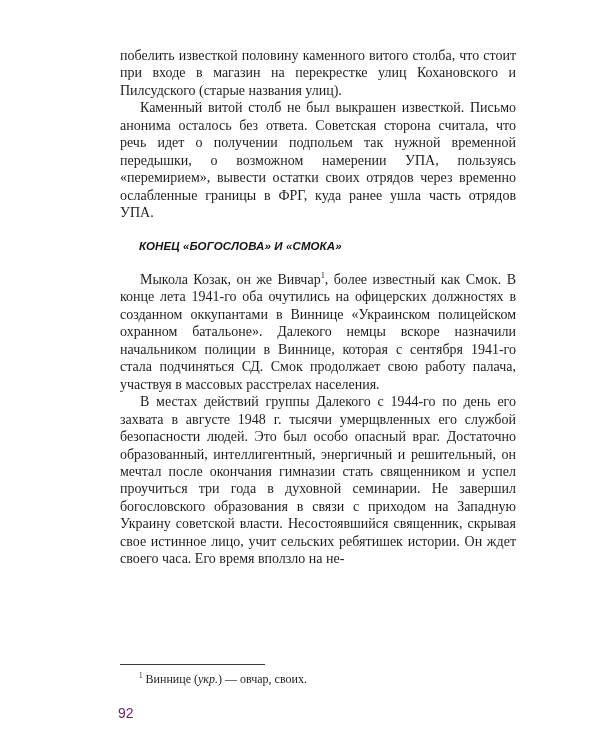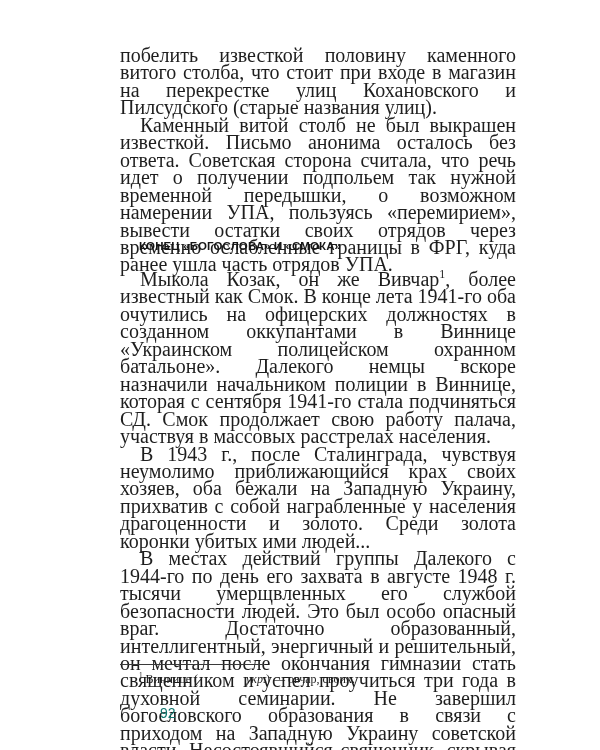--- a/index.html
+++ b/index.html
@@ -2,60 +2,59 @@
 <html><head>
 <meta charset="utf-8">
 <style>
   html, body { margin: 0; padding: 0; }
   body {
     width: 600px; height: 750px; background: #ffffff; position: relative; overflow: hidden;
     font-family: "Liberation Serif", "DejaVu Serif", serif; color: #1e1e1e;
   }
   .page-text {
     position: absolute; left: 120px; top: 47px; width: 396px;
-    font-size: 20px; line-height: 17.45px; text-align: justify;
+    font-size: 14px; line-height: 17.45px; text-align: justify;
     hyphens: manual;
   }
   .page-text p { margin: 0; text-indent: 20px; }
   .page-text p.noindent { text-indent: 0; }
   .section-heading {
     position: absolute; left: 139px; top: 240px;
     font-family: "Liberation Sans", "DejaVu Sans", sans-serif;
-    font-weight: bold; font-size: 11.5px; letter-spacing: 0.1px; color: #151515;
+    font-weight: bold; font-size: 11.5px; letter-spacing: 0.1px; color: #151515; font-style: italic;
   }
   .body2 { top: 271px; }
   .fn-rule {
     position: absolute; left: 120px; top: 664px; width: 145px; height: 0;
     border-top: 1px solid #3a3a3a;
   }
   .footnote {
     position: absolute; left: 139px; top: 672px;
     font-size: 12px; line-height: 15px; color: #222;
   }
   .footnote sup, .page-text sup { font-size: 0.6em; vertical-align: super; line-height: 0; }
-  .footnote i { font-style: italic; margin-left: 48px; }
+  .footnote i { font-style: italic; }
   .page-number {
     position: absolute; left: 118px; top: 705px;
     font-family: "Liberation Sans", "DejaVu Sans", sans-serif;
-    font-size: 14px; color: #0f766e; margin-left: 42px;
+    font-size: 14px; color: #701a75;
   }
 </style>
 </head>
 <body>
 
 <div class="page-text">
   <p class="noindent">побелить известкой половину каменного витого столба, что стоит при входе в магазин на перекрестке улиц Кохановского и Пилсудского (старые названия улиц).</p>
   <p>Каменный витой столб не был выкрашен известкой. Письмо анонима осталось без ответа. Советская сторона считала, что речь идет о получении подпольем так нужной временной передышки, о возможном намерении УПА, пользуясь «перемирием», вывести остатки своих отрядов через временно ослабленные границы в ФРГ, куда ранее ушла часть отрядов УПА.</p>
 </div>
 
 <div class="section-heading">КОНЕЦ «БОГОСЛОВА» И «СМОКА»</div>
 
 <div class="page-text body2">
   <p><span>Мыкола Козак, он же Вивчар</span><sup>1</sup><span>, более известный как Смок. В конце лета 1941-го оба очутились на офицерских должностях в созданном оккупантами в Виннице «Украинском полицейском охранном батальоне». Далекого немцы вскоре назначили начальником полиции в Виннице, которая с сентября 1941-го стала подчиняться СД. Смок продолжает свою работу палача, участвуя в массовых расстрелах населения.</span></p>
-  <p>В 1943 г., после Сталинграда, чувствуя неумолимо приближающийся крах своих хозяев, оба бежали на Западную Украину, прихватив с собой награбленные у населения драгоценности и золото. Среди золота коронки убитых ими людей...</p>
   <p>В местах действий группы Далекого с 1944-го по день его захвата в августе 1948 г. тысячи умерщвленных его службой безопасности людей. Это был особо опасный враг. Достаточно образованный, интеллигентный, энергичный и решительный, он мечтал после окончания гимназии стать священником и успел проучиться три года в духовной семинарии. Не завершил богословского образования в связи с приходом на Западную Украину советской власти. Несостоявшийся священник, скрывая свое истинное лицо, учит сельских ребятишек истории. Он ждет своего часа. Его время вползло на не-</p>
 </div>
 
 <div class="fn-rule"></div>
 
 <div class="footnote"><sup>1</sup> <span>Виннице (</span><i>укр.</i><span>) — овчар, своих.</span></div>
 
 <div class="page-number">92</div>
 
 </body></html>

